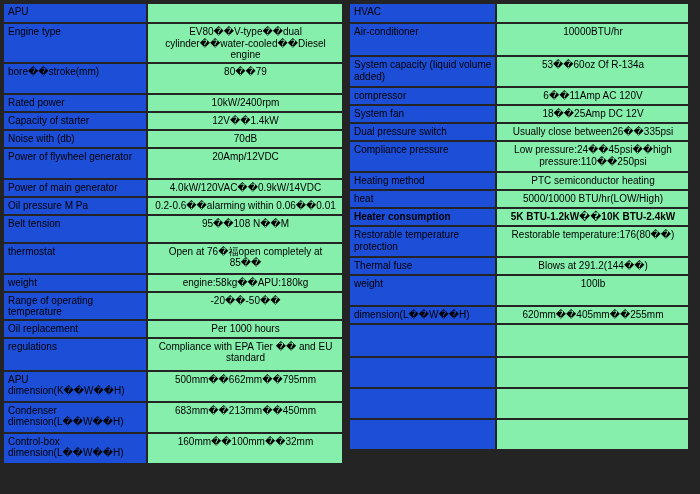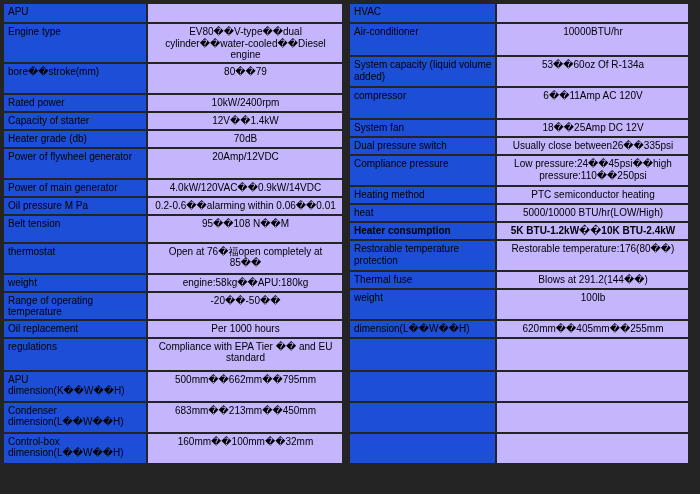--- a/index.html
+++ b/index.html
@@ -31,21 +31,21 @@
     vertical-align: top;
     padding: 2px 3px 1px 4px;
     overflow: hidden;
     word-wrap: break-word;
   }
   td.label-cell {
     background: #1d4ed8;
     text-align: left;
   }
   td.value-cell {
-    background: #c4b5fd;
+    background: #86efac;
     text-align: center;
   }
   .left col.c-label  { width: 144px; }
   .left col.c-value  { width: 196px; }
   .right col.c-label { width: 147px; }
   .right col.c-value { width: 193px; }
 </style>
 </head>
 <body>
 
@@ -70,21 +70,21 @@
         </tr>
         <tr style="height: 18px; margin-top: 48px;">
           <td class="label-cell">Rated power</td>
           <td class="value-cell">10kW/2400rpm</td>
         </tr>
         <tr style="height: 18px;">
           <td class="label-cell">Capacity of starter</td>
           <td class="value-cell">12V��1.4kW</td>
         </tr>
         <tr style="height: 18px;">
-          <td class="label-cell">Heater grade (db)</td>
+          <td class="label-cell">Noise with (db)</td>
           <td class="value-cell">70dB</td>
         </tr>
         <tr style="height: 31px;">
           <td class="label-cell">Power of flywheel generator</td>
           <td class="value-cell">20Amp/12VDC</td>
         </tr>
         <tr style="height: 18px;">
           <td class="label-cell">Power of main generator</td>
           <td class="value-cell">4.0kW/120VAC��0.9kW/14VDC</td>
         </tr>
@@ -141,21 +141,21 @@
           <td class="value-cell"></td>
         </tr>
         <tr style="height: 33px;">
           <td class="label-cell">Air-conditioner</td>
           <td class="value-cell">10000BTU/hr</td>
         </tr>
         <tr style="height: 31px; margin-top: 48px;">
           <td class="label-cell">System capacity (liquid volume added)</td>
           <td class="value-cell">53��60oz Of R-134a</td>
         </tr>
-        <tr style="height: 32px;">
+        <tr style="height: 18px;">
           <td class="label-cell">compressor</td>
           <td class="value-cell">6��11Amp AC 120V</td>
         </tr>
         <tr style="height: 18px;">
           <td class="label-cell">System fan</td>
           <td class="value-cell">18��25Amp DC 12V</td>
         </tr>
         <tr style="height: 18px;">
           <td class="label-cell">Dual pressure switch</td>
           <td class="value-cell">Usually close between26��335psi</td>

